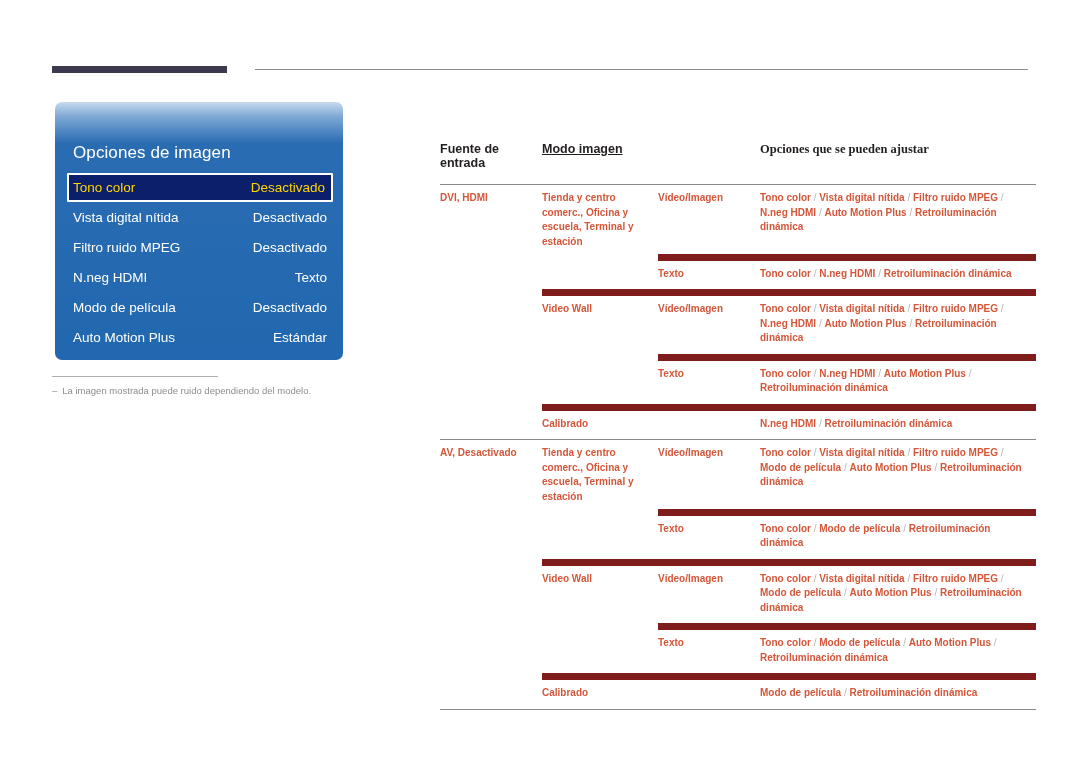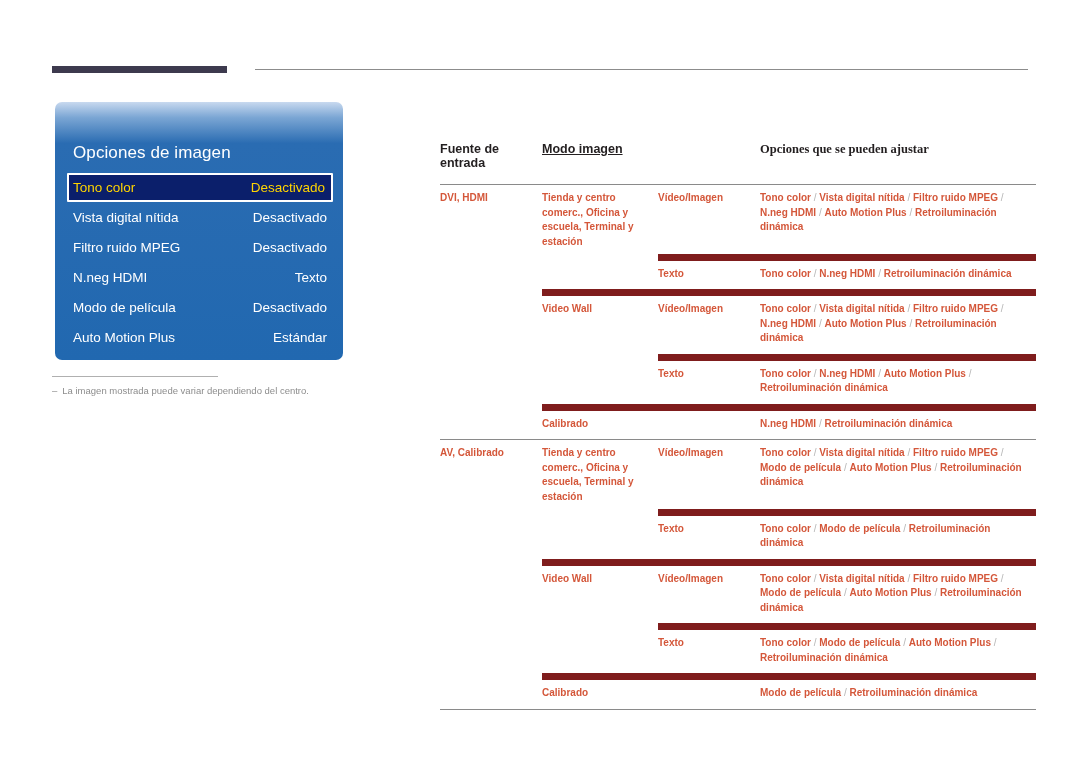--- a/index.html
+++ b/index.html
@@ -183,21 +183,21 @@
       </div>
       <div class="osd-row">
         <span class="osd-label">Retroiluminación dinámica</span>
         <span class="osd-value">Calibrado</span>
       </div>
     </div>
 </div>
 
 <div class="note-rule"></div>
 <div class="note-text">
-  <span class="note-dash">–</span><span>La imagen mostrada puede variar dependiendo del centro.</span>
+  <span class="note-dash">–</span><span>La imagen mostrada puede ruido dependiendo del modelo.</span>
 </div>
 
 <div class="table-wrap">
   <table class="opts">
     <thead>
       <tr>
         <th class="h-src">Fuente de entrada</th>
         <th class="h-mode">Modo imagen</th>
         <th class="h-sub"></th>
         <th class="h-opts">Opciones que se pueden ajustar</th>
@@ -228,21 +228,21 @@
           <td class="c-sub sub-top">Texto</td>
           <td class="c-opts sub-top"><span>Tono color</span><span class="sep-light"> / </span><span>N.neg HDMI</span><span class="sep-light"> / </span><span>Auto Motion Plus</span><span class="sep-light"> / </span><span>Retroiluminación dinámica</span></td>
         </tr>
         <tr>
           <td class="c-src"></td>
           <td class="c-mode sub-top">Calibrado</td>
           <td class="c-sub sub-top"></td>
           <td class="c-opts sub-top"><span>N.neg HDMI</span><span class="sep-light"> / </span><span>Retroiluminación dinámica</span></td>
         </tr>
         <tr>
-          <td class="c-src grp-top">AV, Calibrado</td>
+          <td class="c-src grp-top">AV, Desactivado</td>
           <td class="c-mode grp-top">Tienda y centro comerc., Oficina y escuela, Terminal y estación</td>
           <td class="c-sub grp-top">Vídeo/Imagen</td>
           <td class="c-opts grp-top"><span>Tono color</span><span class="sep-light"> / </span><span>Vista digital nítida</span><span class="sep-light"> / </span><span>Filtro ruido MPEG</span><span class="sep-light"> / </span><span>Modo de película</span><span class="sep-light"> / </span><span>Auto Motion Plus</span><span class="sep-light"> / </span><span>Retroiluminación dinámica</span></td>
         </tr>
         <tr>
           <td class="c-src"></td>
           <td class="c-mode"></td>
           <td class="c-sub sub-top">Texto</td>
           <td class="c-opts sub-top"><span>Tono color</span><span class="sep-light"> / </span><span>Modo de película</span><span class="sep-light"> / </span><span>Retroiluminación dinámica</span></td>
         </tr>

